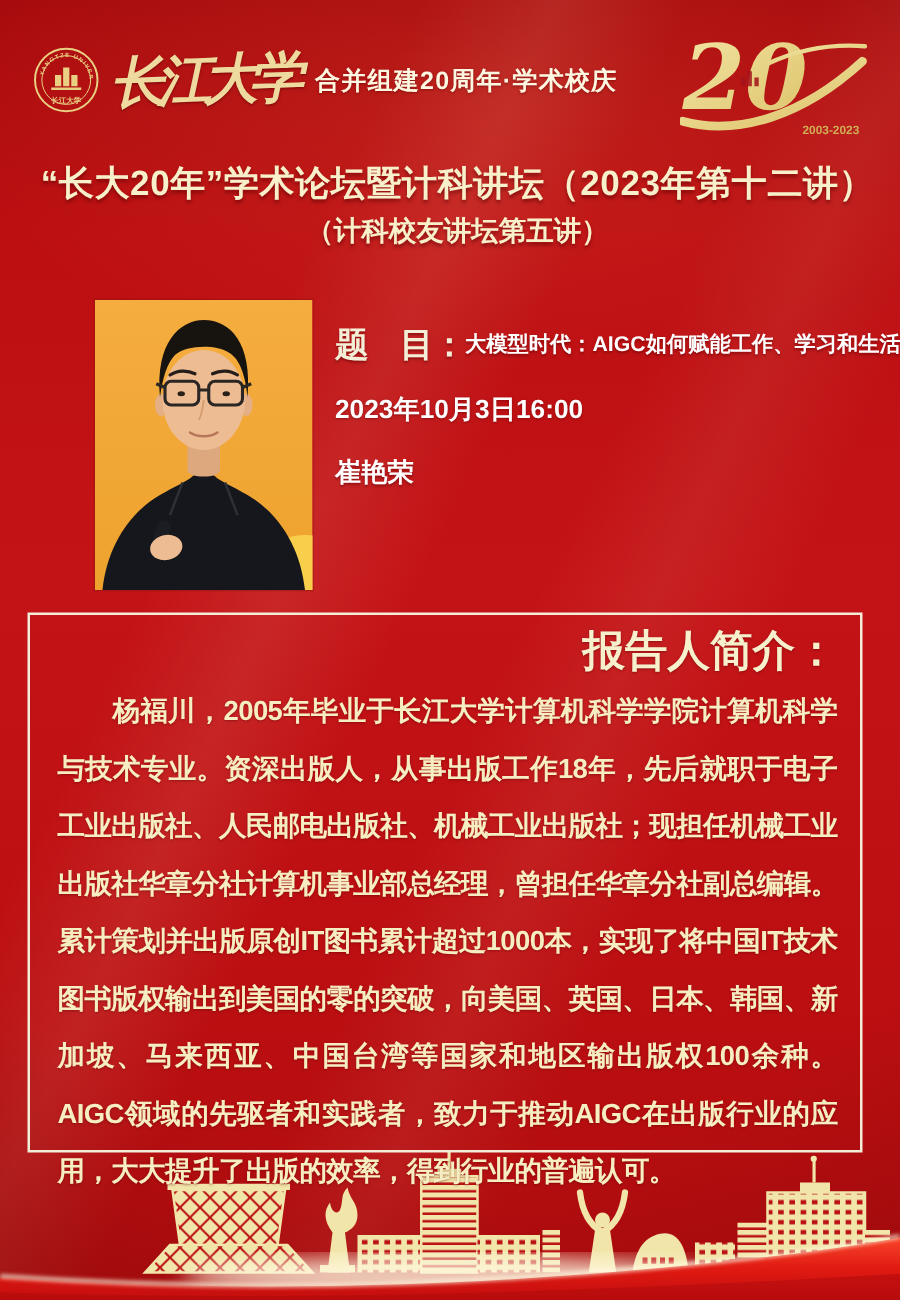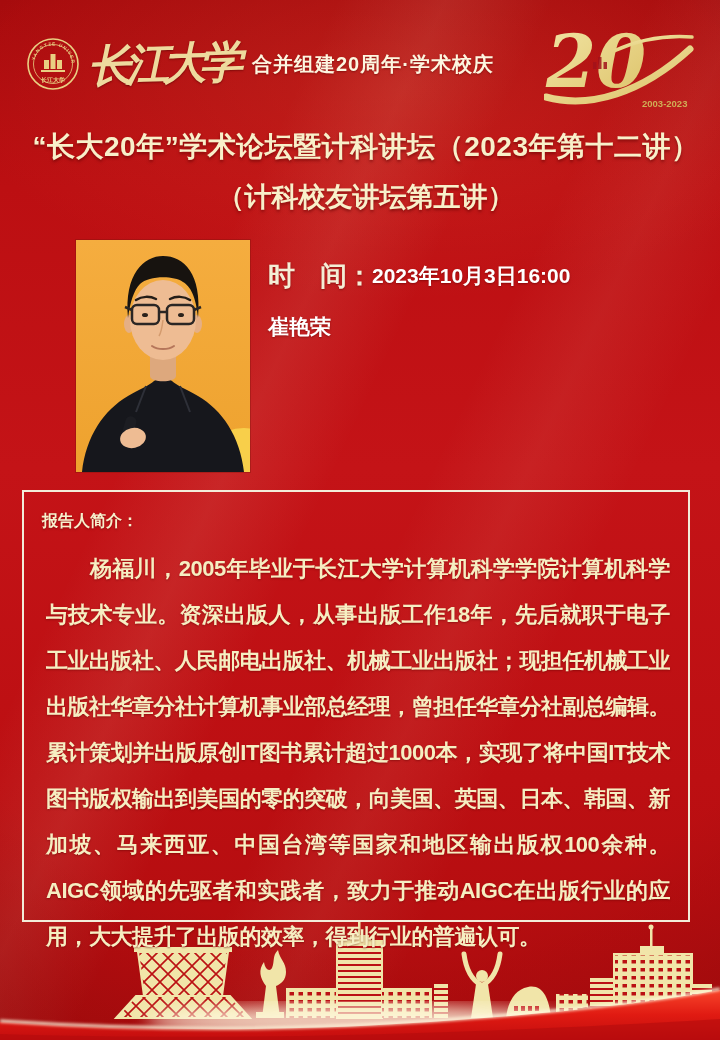--- a/index.html
+++ b/index.html
@@ -24,36 +24,36 @@
     font-size:44px;color:#eeda9e;letter-spacing:-7px;margin-left:8px;margin-right:16px;
     transform:rotate(-2deg);text-shadow:0 1px 2px rgba(80,0,0,.55);white-space:nowrap;
   }
   .hdr-sub{font-size:20px;font-weight:bold;color:#fdf6e0;letter-spacing:1px;white-space:nowrap;
     text-shadow:0 1px 2px rgba(90,0,0,.5);}
   .logo20{margin-left:auto;width:150px;height:95px;flex:none;}
   
   .title-block{position:absolute;top:128px;left:12px;right:0;text-align:center;z-index:3;}
   .title-l1{font-size:28px;font-weight:bold;color:#f8f0ca;letter-spacing:.5px;white-space:nowrap;
     text-shadow:0 2px 3px rgba(90,0,0,.55);}
-  .title-l2{font-size:27px;font-weight:bold;color:#f8f0ca;margin-top:13px;
+  .title-l2{font-size:22px;font-weight:bold;color:#f8f0ca;margin-top:4px;
     text-shadow:0 2px 3px rgba(90,0,0,.55);}
   
   .photo{position:absolute;left:76px;top:240px;width:174px;height:232px;z-index:3;
     box-shadow:0 0 0 1px rgba(120,20,10,.35);}
   .details{position:absolute;left:268px;top:250px;right:10px;z-index:3;}
   .drow{height:51px;display:flex;align-items:center;white-space:nowrap;}
   .dlbl{font-size:27px;font-weight:bold;color:#f4eed6;letter-spacing:-1px;flex:none;
     text-shadow:0 1px 2px rgba(90,0,0,.5);}
   .dval{font-size:21px;font-weight:bold;color:#ffffff;text-shadow:0 1px 2px rgba(90,0,0,.5);}
   .dval-sm{font-size:17px;letter-spacing:0;}
   
   .bio{position:absolute;left:22px;top:490px;width:668px;height:432px;box-sizing:border-box;
     border:2px solid #f3ecd9;padding:12px 18px 0 18px;z-index:3;}
-  .bio-h{font-size:16px;font-weight:bold;color:#f7f0cd;line-height:34px;
-    text-shadow:0 1px 2px rgba(90,0,0,.5);}
+  .bio-h{font-size:34px;font-weight:bold;color:#f7f0cd;line-height:34px;
+    text-shadow:0 1px 2px rgba(90,0,0,.5);text-align:right;}
   .bio-p{margin:8px 0 0 4px;font-size:22px;font-weight:bold;color:#f6eec2;line-height:46px;
     text-align:justify;text-indent:2em;letter-spacing:-.5px;text-shadow:0 1px 2px rgba(90,0,0,.45);}
   
   .skyline{position:absolute;left:0;top:918px;width:720px;height:122px;z-index:2;}
 </style>
 </head>
 <body>
 
 <div class="poster">
 
@@ -136,21 +136,24 @@
       <path d="M87,80 C86,88 85,93 83,96" stroke="#d49b6e" stroke-width="1.5" fill="none"></path>
       <path d="M76,106 C82,110 92,110 98,106" stroke="#b5765a" stroke-width="2" fill="none" stroke-linecap="round"></path>
 
       <rect x="47" y="176" width="11" height="28" rx="5" fill="#1c1d22" transform="rotate(16 52 190)"></rect>
       <ellipse cx="57" cy="198" rx="13" ry="10" fill="#eebc93" transform="rotate(-12 57 198)"></ellipse>
     </g>
   </svg>
 
   <div class="details">
     <div class="drow">
-      <span class="dlbl">时　间：</span>
+      <span class="dlbl">题　目：</span>
+      <span class="dval dval-sm">大模型时代：AIGC如何赋能工作、学习和生活</span>
+    </div>
+    <div class="drow">
       <span class="dval">2023年10月3日16:00</span>
     </div>
     <div class="drow">
       <span class="dval">崔艳荣</span>
     </div>
   </div>
 
   <section class="bio">
     <div class="bio-h">报告人简介：</div>
     <p class="bio-p">杨福川，2005年毕业于长江大学计算机科学学院计算机科学与技术专业。资深出版人，从事出版工作18年，先后就职于电子工业出版社、人民邮电出版社、机械工业出版社；现担任机械工业出版社华章分社计算机事业部总经理，曾担任华章分社副总编辑。累计策划并出版原创IT图书累计超过1000本，实现了将中国IT技术图书版权输出到美国的零的突破，向美国、英国、日本、韩国、新加坡、马来西亚、中国台湾等国家和地区输出版权100余种。AIGC领域的先驱者和实践者，致力于推动AIGC在出版行业的应用，大大提升了出版的效率，得到行业的普遍认可。</p>

